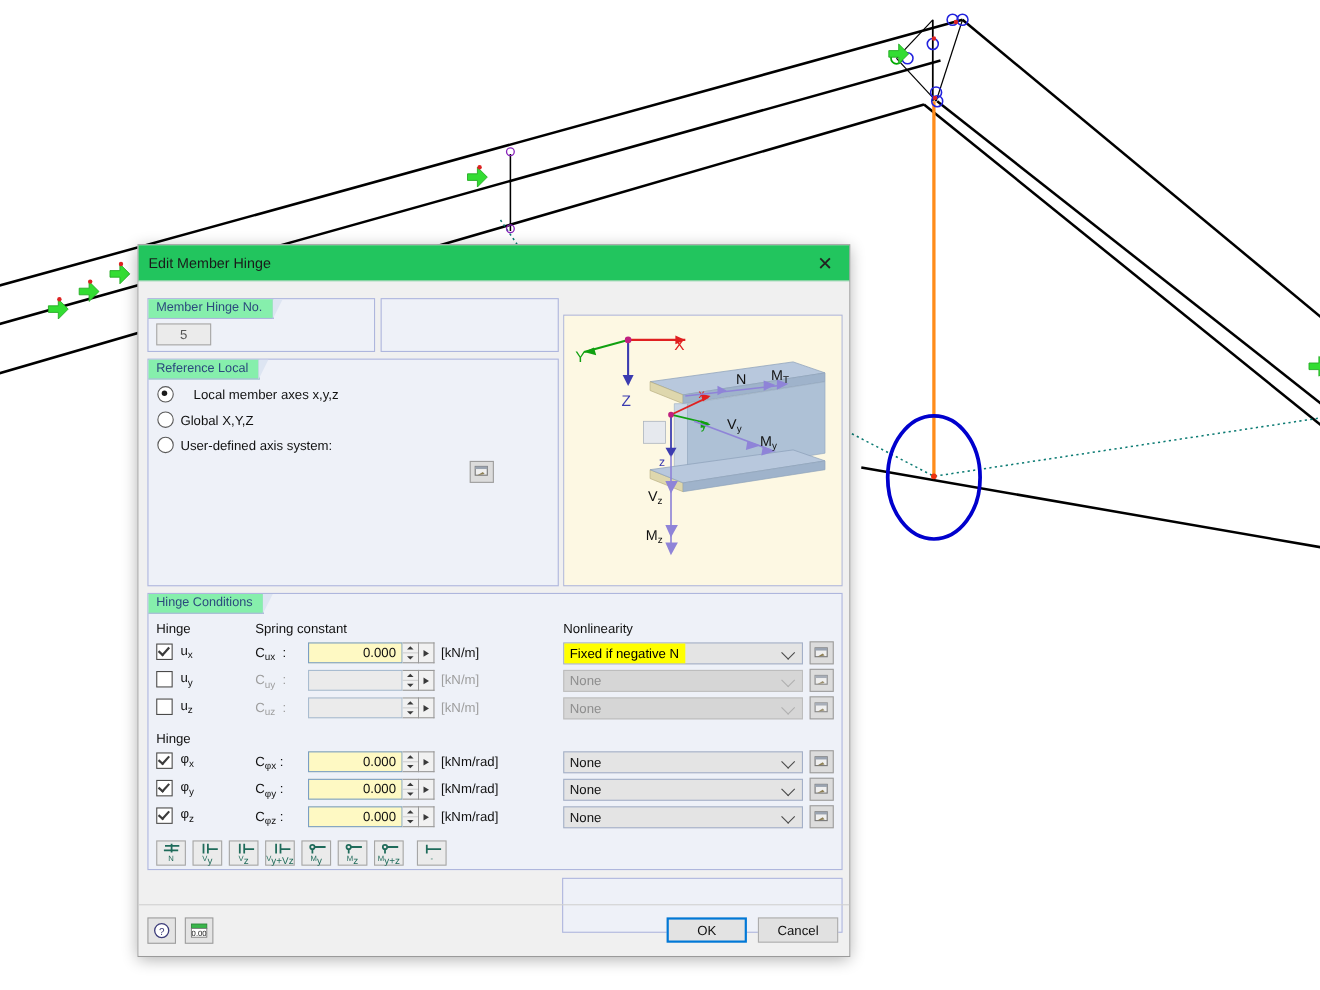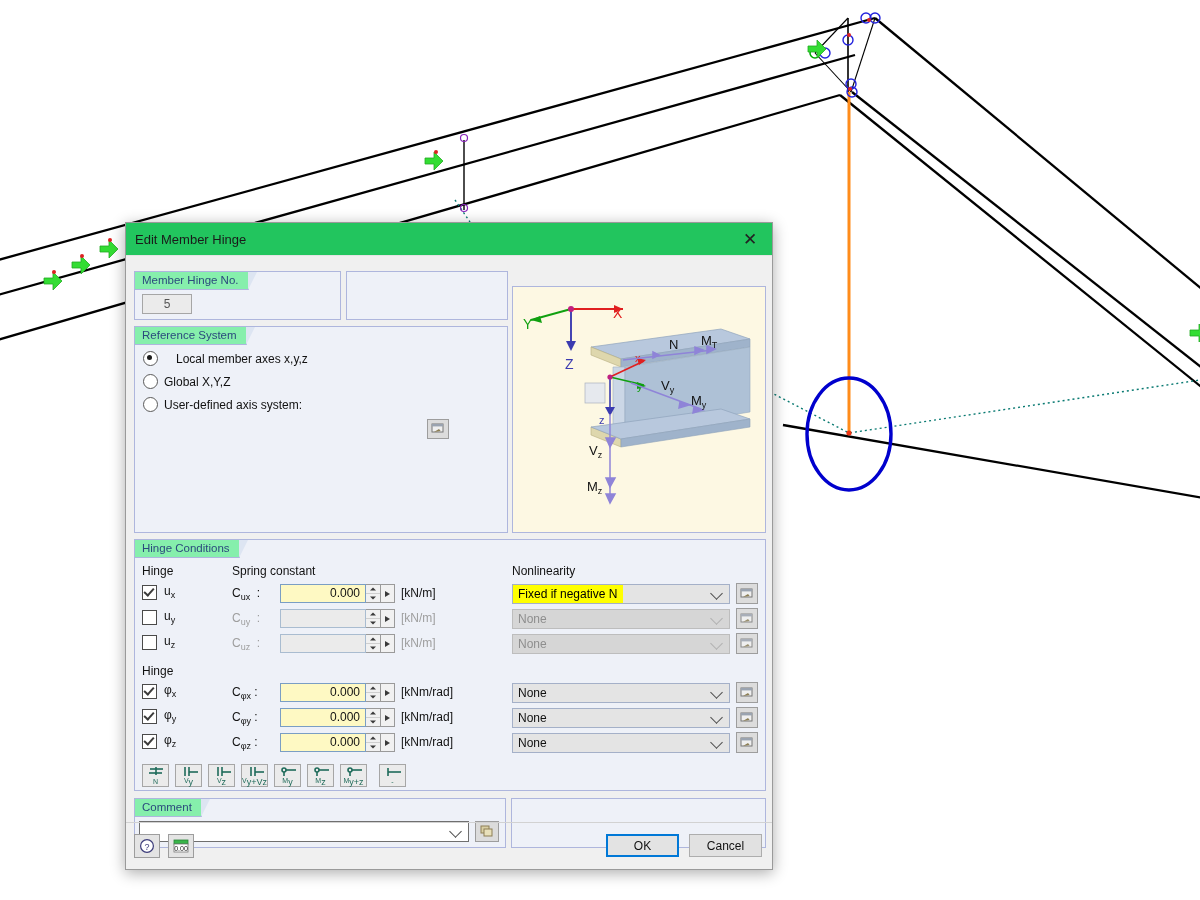--- a/index.html
+++ b/index.html
@@ -219,21 +219,21 @@
 
   <div class="body">
 
     <div class="grp" style="left:8px;top:15px;width:205px;height:47px;">
       <div class="grp-hd">Member Hinge No.</div>
       <div class="ro-field" style="position:absolute;left:7px;top:22px;width:48px;height:18px;line-height:18px;">5</div>
     </div>
     <div class="plain" style="left:220px;top:15px;width:160px;height:47px;"></div>
 
     <div class="grp" style="left:8px;top:70px;width:372px;height:205px;">
-      <div class="grp-hd">Reference System</div>
+      <div class="grp-hd">Reference Local</div>
 
       <div class="radio-row" style="left:8px;top:24px;gap:12px;">
         <span class="radio on"></span>
         <span>Local member axes x,y,z</span>
       </div>
       <div class="radio-row" style="left:8px;top:47px;">
         <span class="radio"></span>
         <span>Global X,Y,Z</span>
       </div>
       <div class="radio-row" style="left:8px;top:70px;">
@@ -566,33 +566,20 @@
               <g stroke="#1f6b5a" stroke-width="1.6" fill="none">
             <line x1="8" y1="2" x2="8" y2="10"></line>
                 <line x1="8" y1="6" x2="21" y2="6"></line>
               </g>
             </svg>
           <div class="tl">-</div>
         </div>
       </div>
     </div>
 
-    <div class="grp" style="left:8px;top:542px;width:370px;height:48px;">
-      <div class="grp-hd">Comment</div>
-      <div class="combo" style="left:4px;top:22px;width:330px;">
-        <span style="position:absolute;left:6px;top:3px;"></span>
-        <span class="car"></span>
-      </div>
-      <div class="iconbtn" style="position:absolute;left:340px;top:22px;margin-left:0;width:24px;height:21px;">
-        <svg width="14" height="13" viewBox="0 0 14 13">
-          <rect x="1" y="1" width="8" height="7" fill="#d9cfa4" stroke="#8d7f54"></rect>
-          <rect x="4" y="4" width="8" height="7" fill="#e8e0ba" stroke="#8d7f54"></rect>
-        </svg>
-      </div>
-    </div>
     <div class="plain" style="left:385px;top:542px;width:253px;height:48px;"></div>
 
     <div class="footer">
       <div class="fbtn" style="left:8px;top:11px;">
         <svg width="16" height="16" viewBox="0 0 16 16">
           <circle cx="8" cy="8" r="6.4" fill="#fff" stroke="#3c3c7a" stroke-width="1.2"></circle>
           <text x="8" y="12" font-size="9" text-anchor="middle" fill="#3c3c7a" font-family="Liberation Sans, sans-serif">?</text>
         </svg>
       </div>
       <div class="fbtn" style="left:42px;top:11px;">

